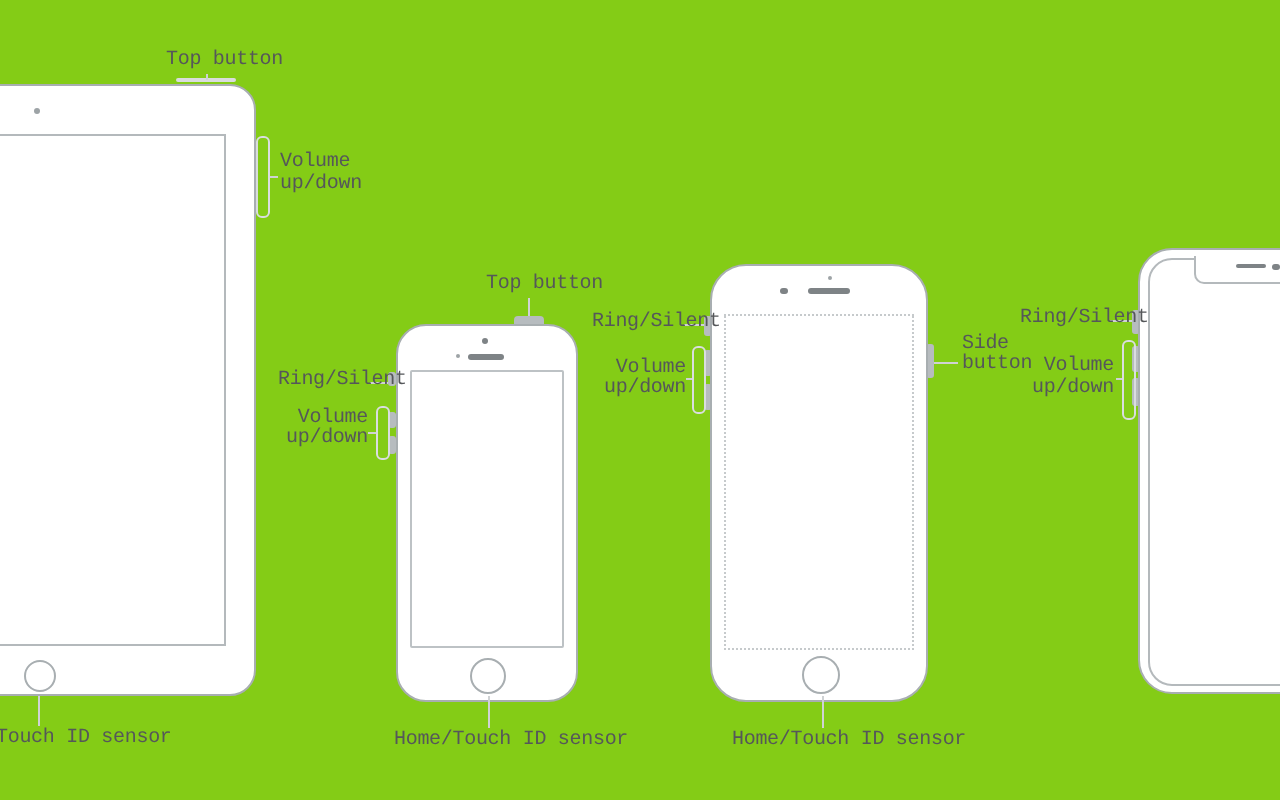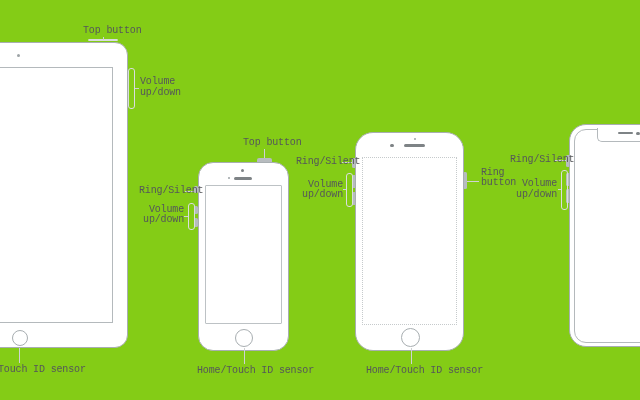--- a/index.html
+++ b/index.html
@@ -158,21 +158,21 @@
     <div class="leader-h" id="i8-ring-leader"></div>
     <div class="leader-h" id="i8-vol-leader"></div>
     <div class="leader-h" id="i8-side-leader"></div>
     <div class="leader-v" id="i8-home-leader"></div>
     <div class="label r" id="i8-ring-label">Ring/Silent</div>
     <div class="label r" id="i8-volume-label">
       <span>Volume</span>
       <span>up/down</span>
     </div>
     <div class="label" id="i8-side-label">
-      <span>Ring</span>
+      <span>Side</span>
       <span>button</span>
     </div>
     <div class="label" id="i8-home-label">Home/Touch ID sensor</div>
   </div>
 
   <div>
     <div class="btn" id="ix-ring-switch"></div>
     <div class="btn" id="ix-vol1"></div>
     <div class="btn" id="ix-vol2"></div>
     <div class="bracket" id="ix-vol-bracket"></div>

